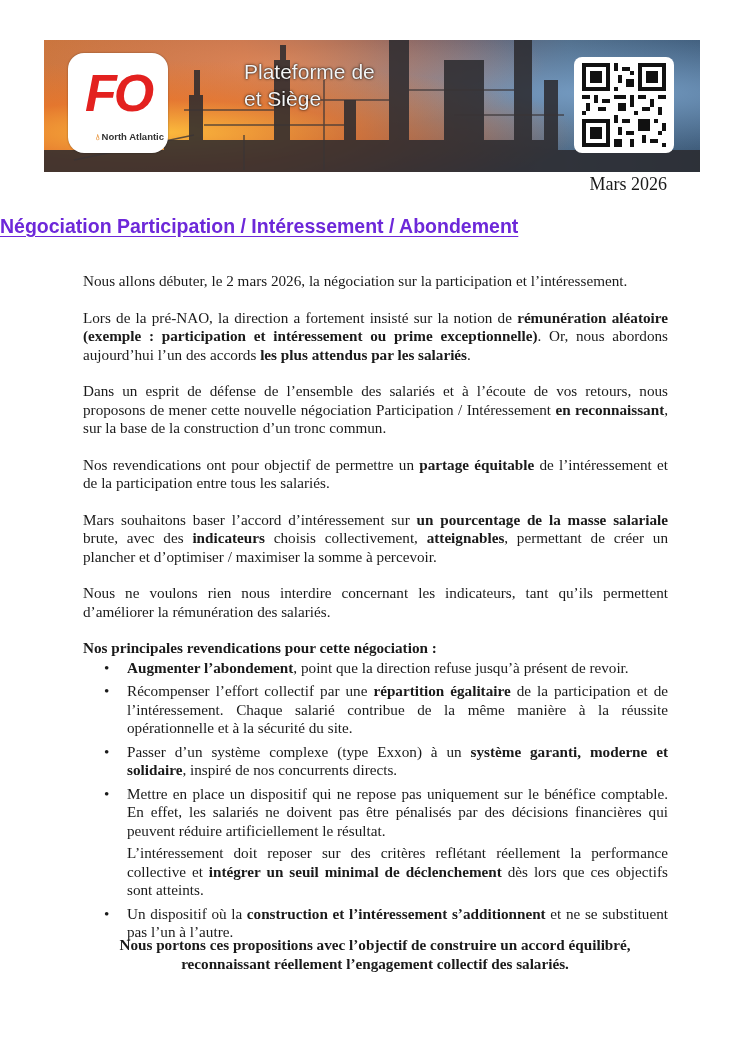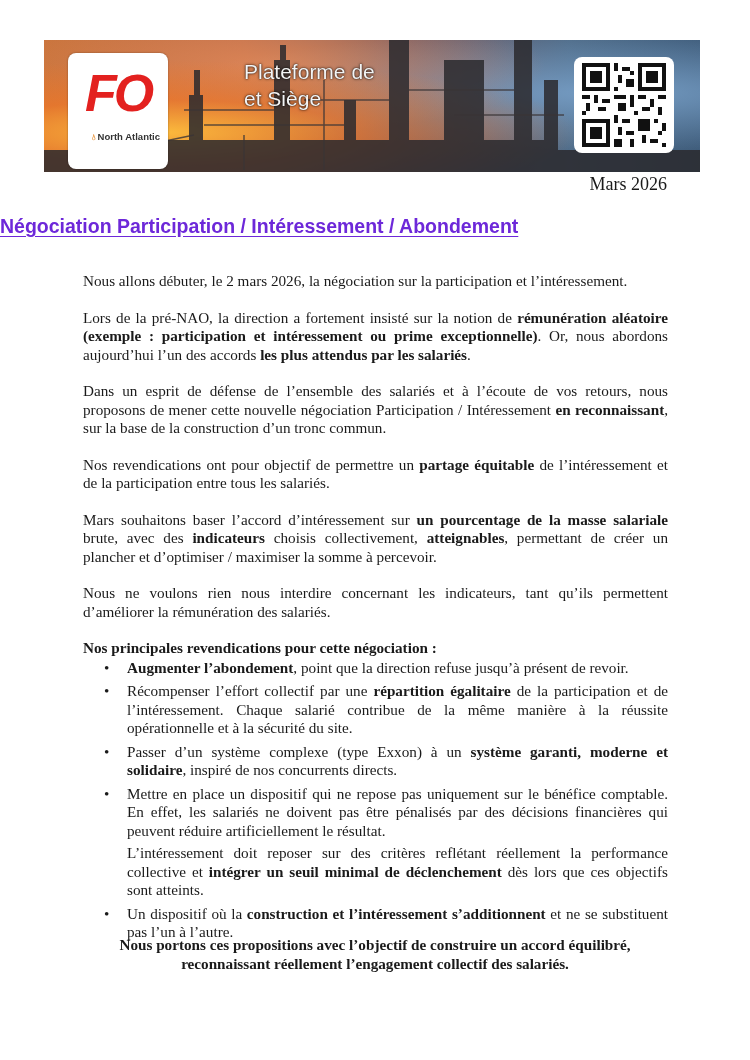--- a/index.html
+++ b/index.html
@@ -7,27 +7,27 @@
          font-family: "Liberation Serif", "DejaVu Serif", serif; color: #1a1a1a; }
 
   
   .banner { position: absolute; left: 44px; top: 40px; width: 656px; height: 132px; overflow: hidden;
             background:
               radial-gradient(ellipse at 18% 70%, rgba(255,190,60,0.95) 0%, rgba(240,120,40,0.7) 25%, rgba(0,0,0,0) 55%),
               radial-gradient(ellipse at 35% 20%, rgba(230,140,90,0.8) 0%, rgba(0,0,0,0) 45%),
               radial-gradient(ellipse at 85% 40%, rgba(120,160,200,0.9) 0%, rgba(0,0,0,0) 55%),
               linear-gradient(90deg, #c9743c 0%, #b86a48 30%, #6e5a66 55%, #4e6a86 80%, #3d5a78 100%); }
   .banner .refinery { position: absolute; left: 0; top: 0; width: 656px; height: 132px; }
-  .logo-box { position: absolute; left: 24px; top: 13px; width: 100px; height: 116px; background: #ffffff;
-              border-radius: 8px; box-shadow: 0 0 2px rgba(0,0,0,0.4); overflow: hidden; }
+  .logo-box { position: absolute; left: 24px; top: 13px; width: 100px; height: 100px; background: #ffffff;
+              border-radius: 16px; box-shadow: 0 0 2px rgba(0,0,0,0.4); overflow: hidden; }
   .logo-fo { position: absolute; left: 0; top: 10px; width: 100px; text-align: center;
              font-family: "Liberation Sans", "DejaVu Sans", sans-serif; font-weight: bold; font-style: italic;
              font-size: 52px; color: #e3211f; letter-spacing: -3px; line-height: 60px; }
-  .logo-sub { position: absolute; left: 8px; top: 78px; width: 100px; text-align: center;
-              font-family: "Liberation Sans", "DejaVu Sans", sans-serif; font-weight: bold; font-size: 9.5px; color: #333; }
+  .logo-sub { position: absolute; left: 0; top: 78px; width: 100px; text-align: center;
+              font-family: "Liberation Sans", "DejaVu Sans", sans-serif; font-weight: bold; font-size: 9.5px; color: #333; padding-left: 12px; }
   .logo-sub .drop { color: #e58a2a; font-size: 9px; margin-right: 2px; }
   .banner-title { position: absolute; left: 200px; top: 18px; width: 250px; 
                   font-family: "Liberation Sans", "DejaVu Sans", sans-serif; font-size: 21px; line-height: 27px;
                   color: #f4f4f4; text-shadow: 0 0 3px rgba(0,0,0,0.8), 0 0 1px rgba(0,0,0,0.9); }
   .qr-box { position: absolute; left: 530px; top: 17px; width: 100px; height: 96px; background: #ffffff; border-radius: 8px; }
   .qr-box svg { position: absolute; left: 8px; top: 6px; }
 
   .date { position: absolute; right: 83px; top: 174px; font-size: 18px; color: #1a1a1a; }
 
   .title { position: absolute; left: 0; top: 215px; width: 750px; text-align: left;

